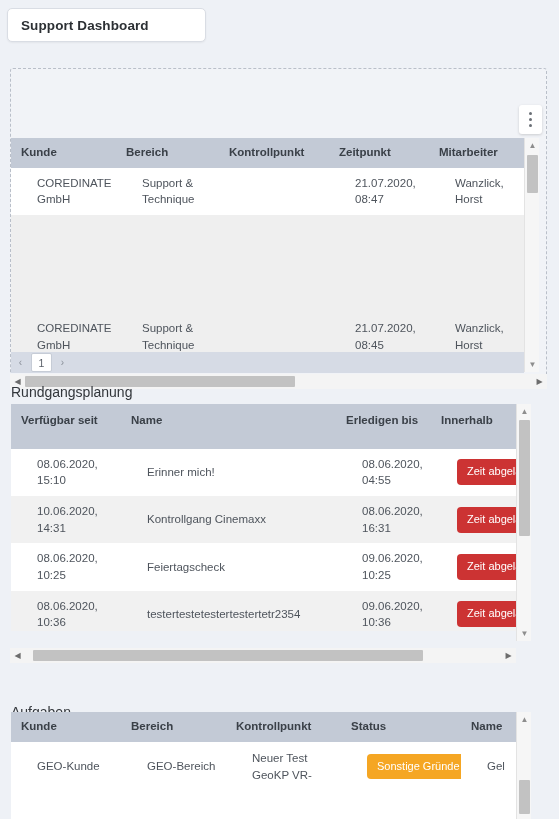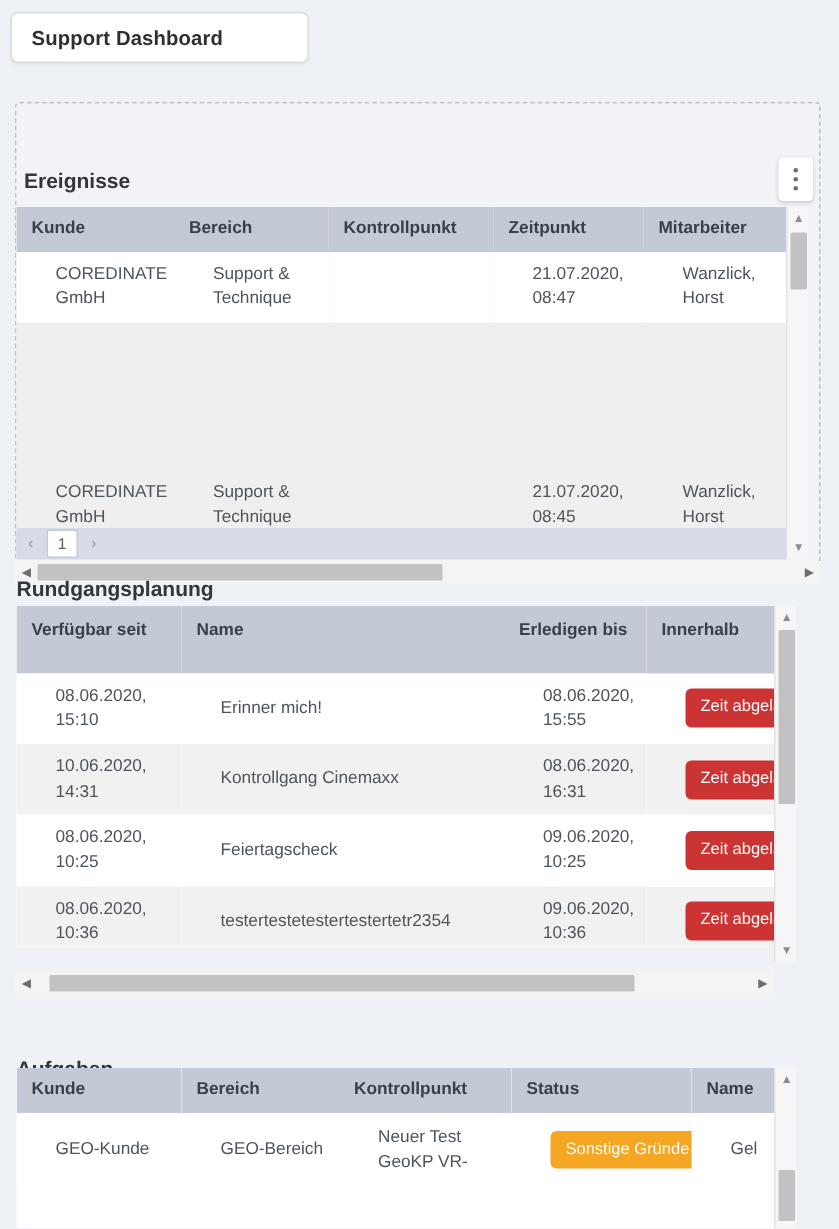--- a/index.html
+++ b/index.html
@@ -145,21 +145,21 @@
     font-size: 8px; color: #6d6d6d; cursor: pointer; flex: 0 0 15px;
   }
   .hscroll .track { flex: 1; height: 15px; position: relative; }
   .hscroll .thumb {
     position: absolute; top: 2px; height: 11px;
     background: #c2c2c2; border-radius: 1px; cursor: pointer;
   }
 
   
   .section-title {
-    position: absolute; font-size: 14px; font-weight: bold; color: #32363b;
+    position: absolute; font-size: 14px; font-weight: normal; color: #32363b;
   }
   #rundgang-title { left: 11px; top: 384px; }
   #rundgang-table-wrap {
     left: 11px; top: 404px; width: 505px; height: 227px;
   }
   #rundgang-table-wrap .tbl thead th { padding-top: 9px; padding-bottom: 20px; }
   #rundgang-table-wrap .tbl tbody td { height: 40px; }
 
   .badge {
     display: inline-block;
@@ -186,23 +186,20 @@
 </head>
 <body>
 
 <div class="title-pill">
   <span>Support Dashboard</span>
 </div>
 
 <div class="dashed-frame"></div>
 
 <div class="widget-ereignisse">
-  <div class="w-header">
-    <div class="w-title">Ereignisse</div>
-  </div>
   <div class="kebab-btn">
     <i></i>
     <i></i>
     <i></i>
   </div>
 </div>
 
 <div class="tbl-wrap" id="ereignisse-table-wrap">
   <table class="tbl">
     <thead>
@@ -270,21 +267,21 @@
         <th style="width:110px">Verfügbar seit</th>
         <th style="width:215px">Name</th>
         <th style="width:95px">Erledigen bis</th>
         <th style="width:110px">Innerhalb</th>
       </tr>
     </thead>
     <tbody>
       <tr class="odd">
         <td>08.06.2020, 15:10</td>
         <td>Erinner mich!</td>
-        <td>08.06.2020, 15:55</td>
+        <td>08.06.2020, 04:55</td>
         <td class="clip-right">
           <span class="badge red">Zeit abgelaufen</span>
         </td>
       </tr>
       <tr class="even">
         <td>10.06.2020, 14:31</td>
         <td>Kontrollgang Cinemaxx</td>
         <td>08.06.2020, 16:31</td>
         <td class="clip-right">
           <span class="badge red">Zeit abgelaufen</span>

